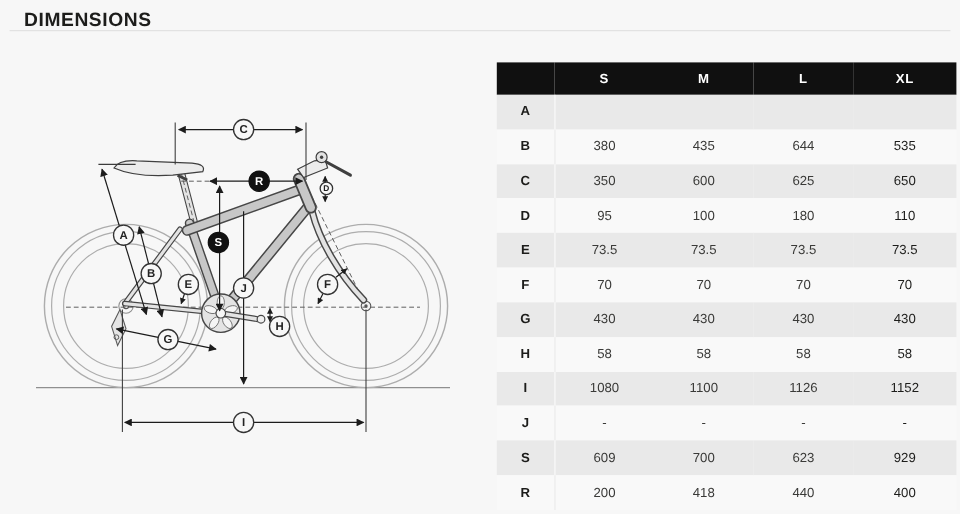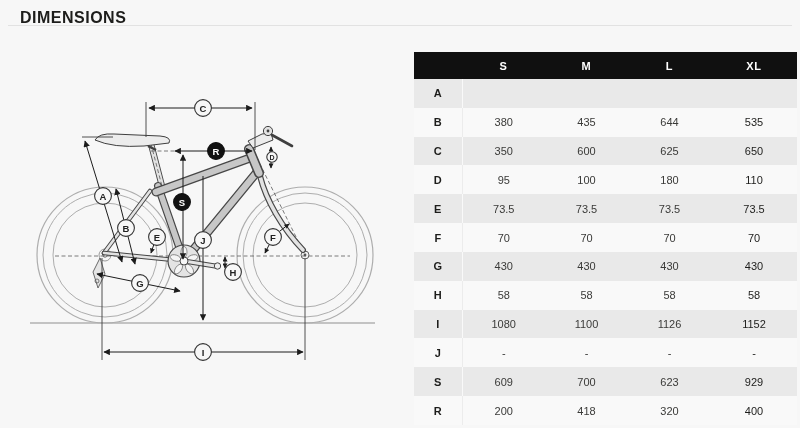--- a/index.html
+++ b/index.html
@@ -291,18 +291,18 @@
           <th>S</th>
           <td>609</td>
           <td>700</td>
           <td>623</td>
           <td class="xl">929</td>
         </tr>
         <tr>
           <th>R</th>
           <td>200</td>
           <td>418</td>
-          <td>320</td>
+          <td>440</td>
           <td class="xl">400</td>
         </tr>
       </tbody>
   </table>
 </div>
 
 </body></html>

